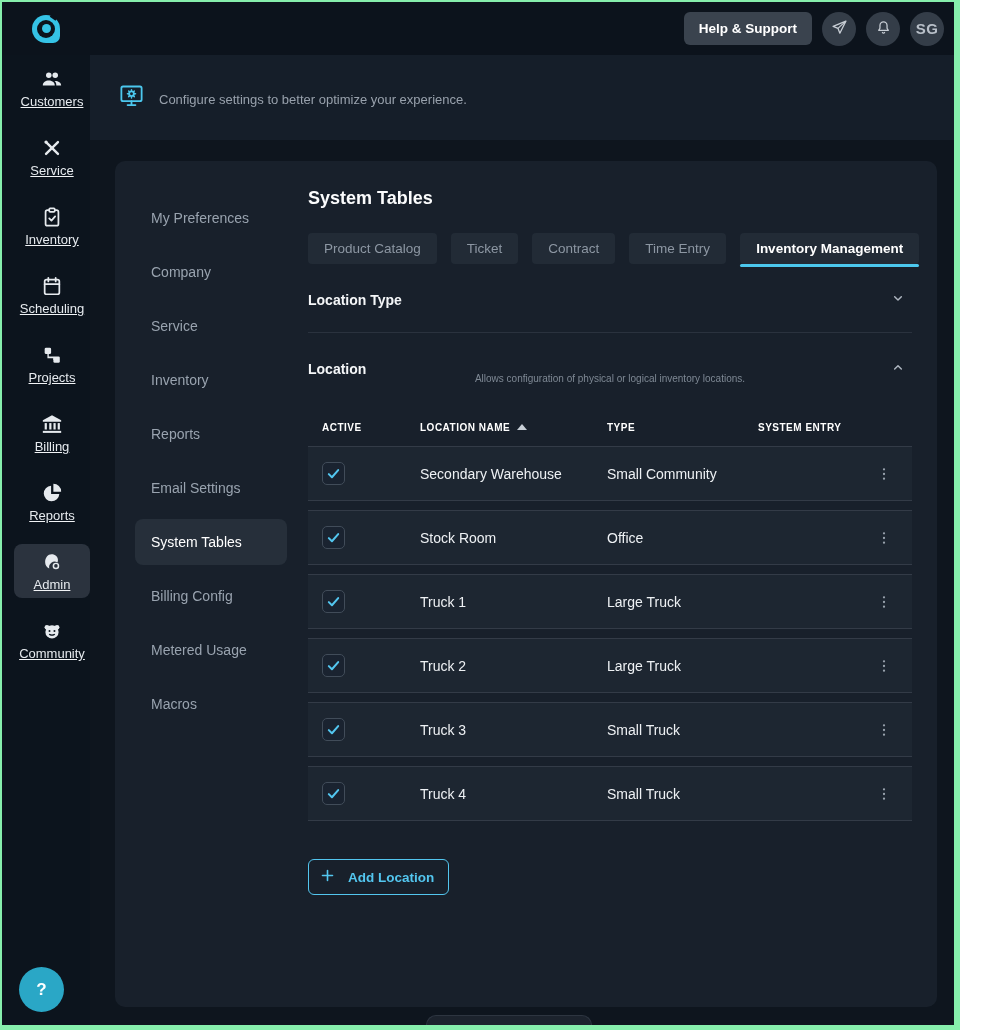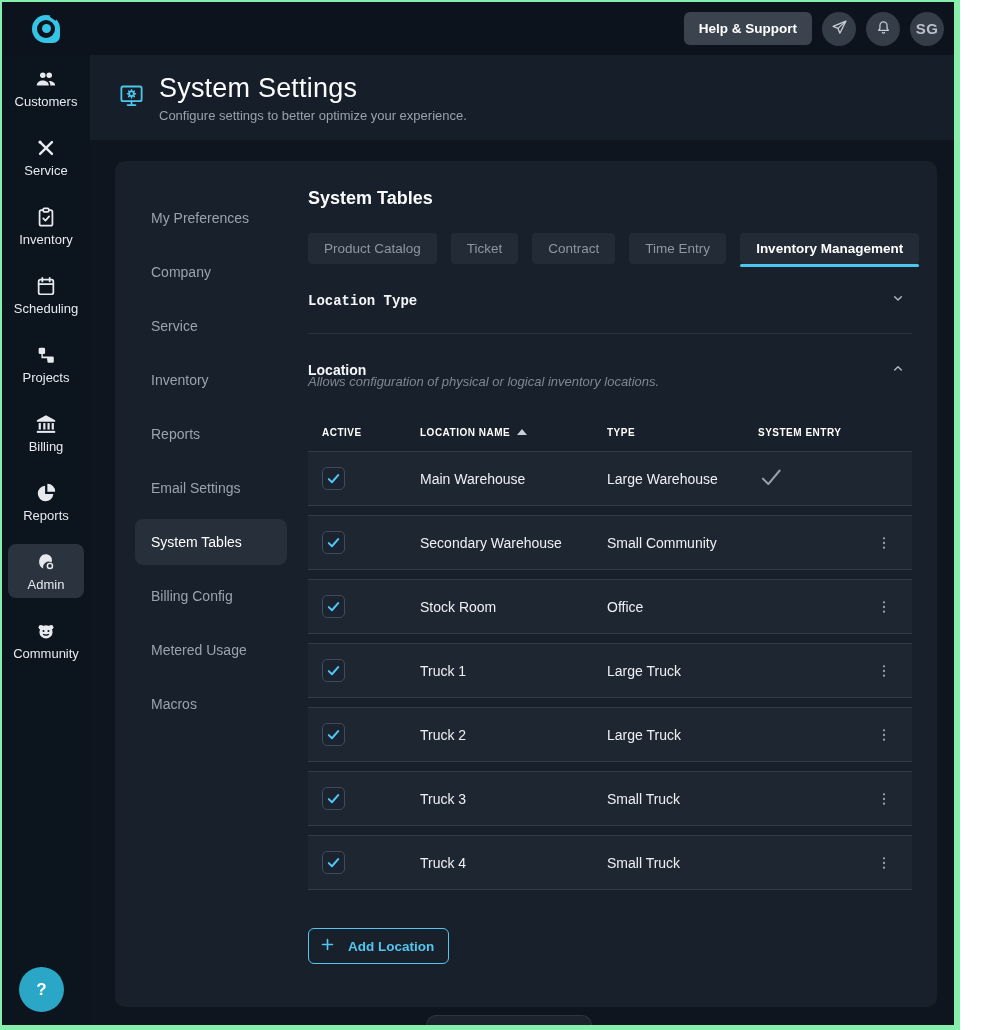--- a/index.html
+++ b/index.html
@@ -23,22 +23,22 @@
                   font-family:"Liberation Sans", sans-serif; }
   .circ-btn { width:34px; height:34px; border-radius:50%; background:#343d48; border:none;
               display:flex; align-items:center; justify-content:center; cursor:pointer; }
   .avatar { color:#b9c0c9; font-size:15px; font-weight:bold; letter-spacing:.3px;
             font-family:"Liberation Sans", sans-serif; }
 
   
   .body { display:flex; height:calc(100% - 53px); }
 
   
-  .sidebar { width:88px; background:#0c141d; display:flex; flex-direction:column; align-items:center;
-             padding-top:6px; flex-shrink:0; }
+  .sidebar { width:88px; background:#0c141d; display:flex; flex-direction:column; align-items:flex-end;
+             padding-top:6px; flex-shrink:0;text-decoration:underline; }
   .side-item { width:76px; padding:7px 0 6px; margin-bottom:15px; border-radius:8px;
                display:flex; flex-direction:column; align-items:center; gap:4px;
                color:#e6eaee; font-size:13px; cursor:pointer; text-align:center; }
   .side-item.active { background:#2b333e; }
   .side-item svg { display:block; }
 
   
   .main { flex:1; display:flex; flex-direction:column; min-width:0; }
   .page-header { height:85px; background:#151e29; display:flex; align-items:center;
                  padding-left:28px; gap:14px; flex-shrink:0; }
@@ -60,22 +60,22 @@
   .tabs { display:flex; gap:14px; margin-top:24px; }
   .tab { background:#222b36; color:#8d97a3; font-size:13.5px; padding:8px 16px;
          border-radius:4px; position:relative; cursor:pointer; white-space:nowrap; }
   .tab.active { color:#fff; font-weight:bold; }
   .tab.active::after { content:''; position:absolute; left:0; right:0; bottom:-3px; height:3px;
                        background:#4cc8ee; border-radius:2px; }
 
   .section-row { display:flex; align-items:center; justify-content:space-between;
                  padding:26px 6px 22px 0; }
   .section-title { font-size:14px; font-weight:600; color:#f4f6f8; }
-  .divider { border-bottom:1px solid #2a323e;font-family:Liberation Mono, monospace; }
-  .section-desc { font-size:13px; font-style:italic; color:#7e8894; margin-top:-14px; }
+  .divider { border-bottom:1px solid #2a323e; }
+  .section-desc { font-size:10px; color:#7e8894; margin-top:-14px;text-align:center; }
 
   
   .table { margin-top:24px; }
   .thead, .trow { display:grid; grid-template-columns:98px 187px 151px 1fr 28px;
                   align-items:center; padding:0 14px; }
   .thead { height:38px; font-size:10px; font-weight:bold; color:#fff; letter-spacing:.5px; }
   .th { display:flex; align-items:center; gap:7px; }
   .sort-asc { width:0; height:0; border-left:5px solid transparent; border-right:5px solid transparent;
               border-bottom:6px solid #c8cfd7; display:inline-block; }
   .trow { height:55px; background:#1d2631; border-top:1px solid #333b47; border-bottom:1px solid #333b47;
@@ -249,21 +249,20 @@
       <div class="page-header">
         <span>
           <svg width="27" height="27" viewBox="0 0 24 24" fill="none" stroke="#4cc8ee" stroke-width="1.6" stroke-linecap="round">
                 <rect x="3" y="4" width="18" height="13" rx="1.5"></rect>
                 <path d="M12 17v3M8.5 20.5h7"></path>
                 <circle cx="12" cy="10.5" r="2.1"></circle>
                 <path d="M12 6.9v1.2M12 13v1.2M8.4 10.5h1.2M14.4 10.5h1.2M9.5 8l.8.8M13.7 12.2l.8.8M14.5 8l-.8.8M10.3 12.2l-.8.8" stroke-width="1.3"></path>
               </svg>
         </span>
         <div>
-          <div class="page-title">System Settings</div>
           <div class="page-subtitle">Configure settings to better optimize your experience.</div>
         </div>
       </div>
 
       <div class="content">
         <div class="card">
 
           <div class="settings-nav">
             <div class="nav-item">My Preferences</div>
             <div class="nav-item">Company</div>
@@ -315,35 +314,20 @@
                 <span class="th">ACTIVE</span>
                 <span class="th">
                   <span>LOCATION NAME</span>
                   <span class="sort-asc"></span>
                 </span>
                 <span class="th">TYPE</span>
                 <span class="th">SYSTEM ENTRY</span>
                 <span></span>
               </div>
 
-              <div class="trow">
-                <span>
-                      <span class="checkbox">
-                        <svg width="15" height="15" viewBox="0 0 24 24" fill="none" stroke="#53c6ef" stroke-width="3.2" stroke-linecap="round" stroke-linejoin="round">
-                          <path d="m4.5 13 5 5L19.5 6.5"></path>
-                        </svg>
-                      </span>
-                    </span>
-                <span>Main Warehouse</span>
-                <span>Large Warehouse</span>
-                <span><svg width="26" height="26" viewBox="0 0 24 24" fill="none" stroke="#9aa3ad" stroke-width="1.8" stroke-linecap="round" stroke-linejoin="round">
-                        <path d="m4.5 13.5 5 5L20 6"></path>
-                      </svg></span>
-                <span></span>
-              </div>
 
               <div class="trow">
                 <span>
                       <span class="checkbox">
                         <svg width="15" height="15" viewBox="0 0 24 24" fill="none" stroke="#53c6ef" stroke-width="3.2" stroke-linecap="round" stroke-linejoin="round">
                           <path d="m4.5 13 5 5L19.5 6.5"></path>
                         </svg>
                       </span>
                     </span>
                 <span>Secondary Warehouse</span>

